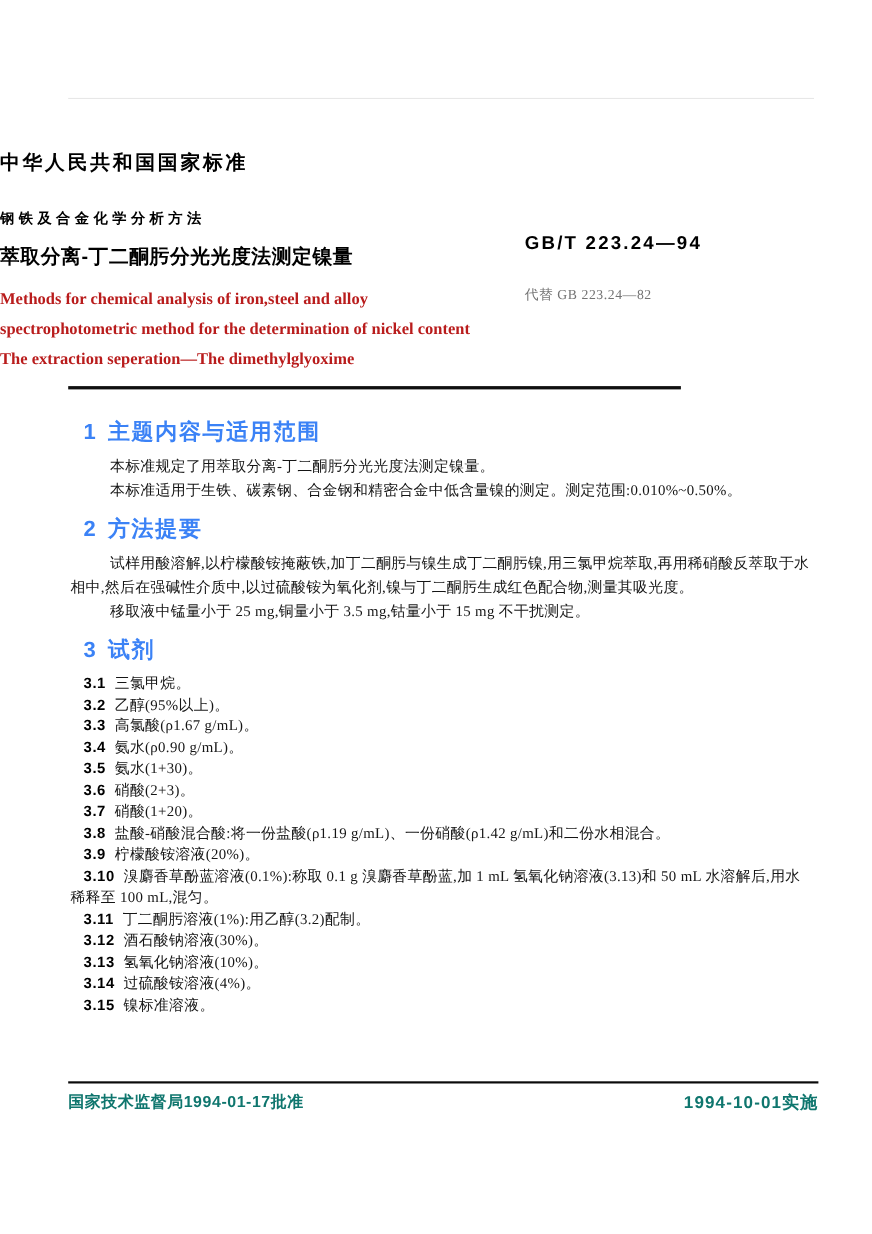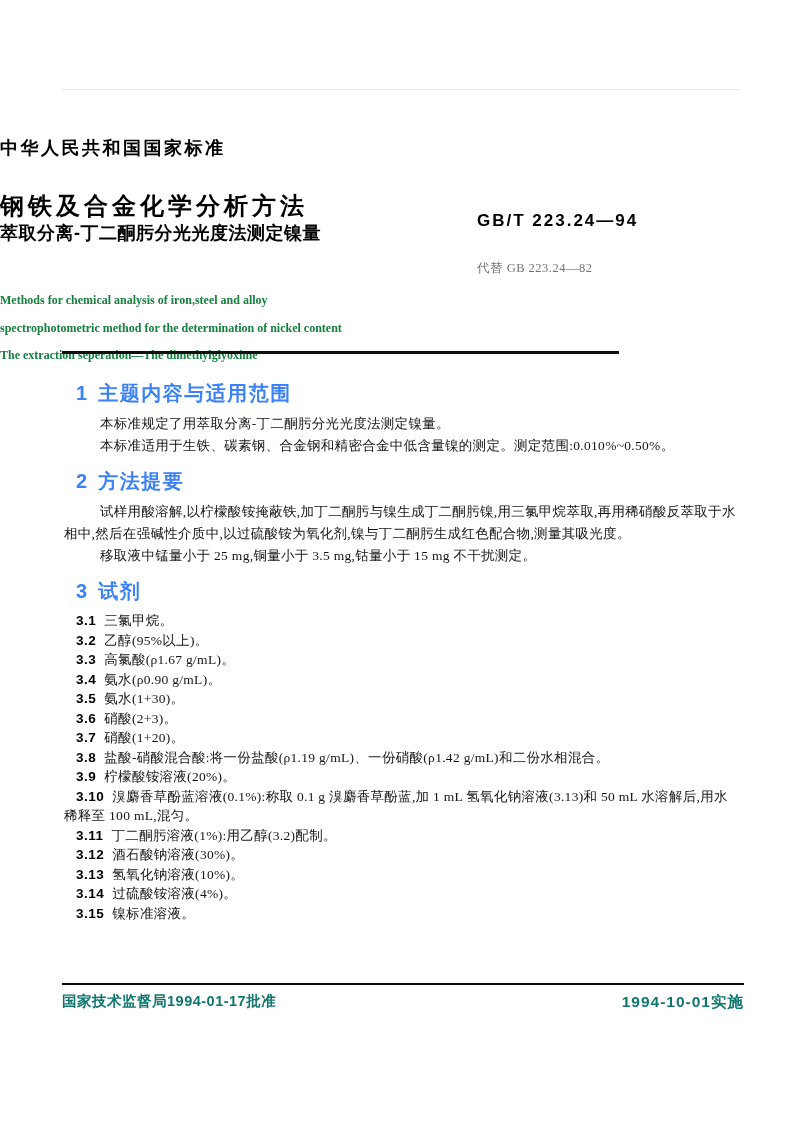--- a/index.html
+++ b/index.html
@@ -17,32 +17,32 @@
   }
   .national-label{
     position:absolute;left:0;top:136px;width:562px;
     font-family:"Liberation Sans","DejaVu Sans",sans-serif;
     font-weight:bold;font-size:18px;letter-spacing:2.5px;color:#000;
     white-space:nowrap;
   }
   .title-cn-1{
     position:absolute;left:0;top:190px;width:562px;
     font-family:"Liberation Sans","DejaVu Sans",sans-serif;
-    font-weight:bold;font-size:24px;letter-spacing:4px;color:#000;
+    font-weight:bold;font-size:13px;letter-spacing:4px;color:#000;
     white-space:nowrap;
   }
   .title-cn-2{
     position:absolute;left:0;top:221px;width:562px;
     font-family:"Liberation Sans","DejaVu Sans",sans-serif;
     font-weight:bold;font-size:18px;letter-spacing:0.5px;color:#000000;
     white-space:nowrap;
   }
   .title-en{
     position:absolute;left:0;top:259px;width:562px;
-    font-weight:bold;font-size:12px;line-height:27.5px;color:#15803d;margin-top:28px;
+    font-weight:bold;font-size:15px;line-height:27.5px;color:#b91c1c;
   }
   .std-code{
     position:absolute;left:477px;top:211px;
     font-family:"Liberation Sans","DejaVu Sans",sans-serif;
     font-weight:bold;font-size:17px;letter-spacing:2px;color:#000;
     white-space:nowrap;
   }
   .replaces{
     position:absolute;left:477px;top:260px;
     font-size:12.5px;letter-spacing:0.5px;color:#737373;

